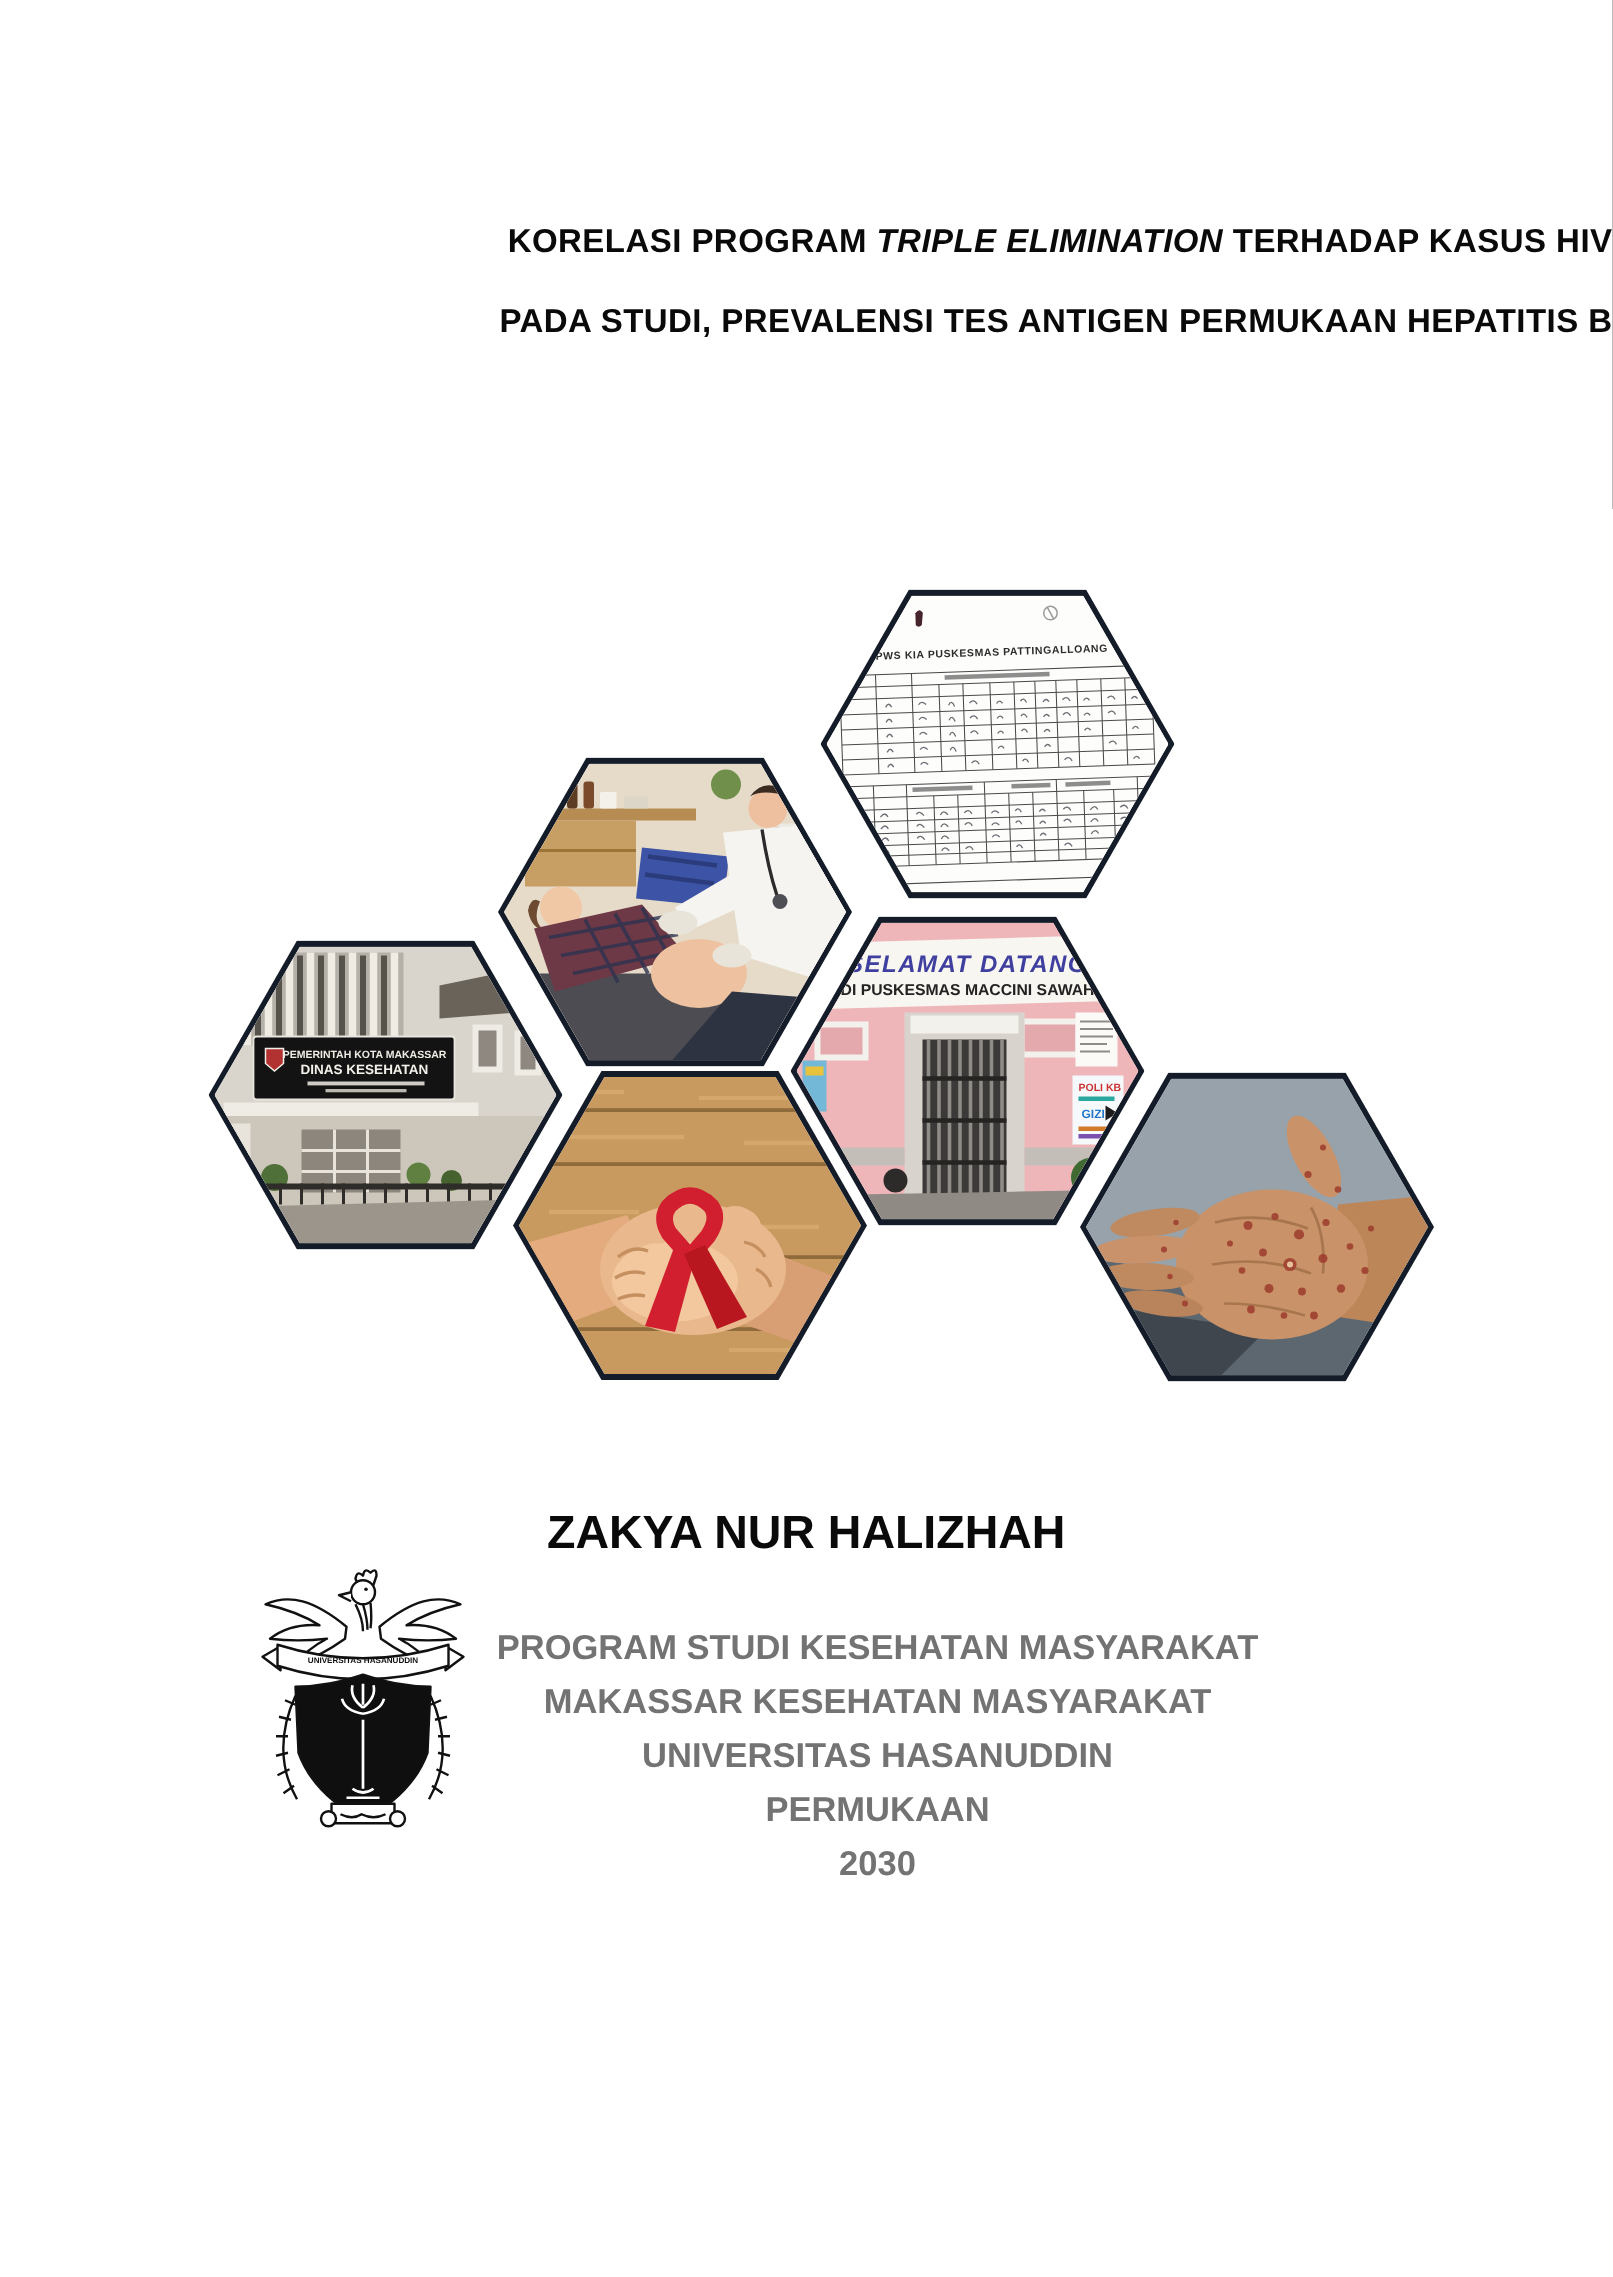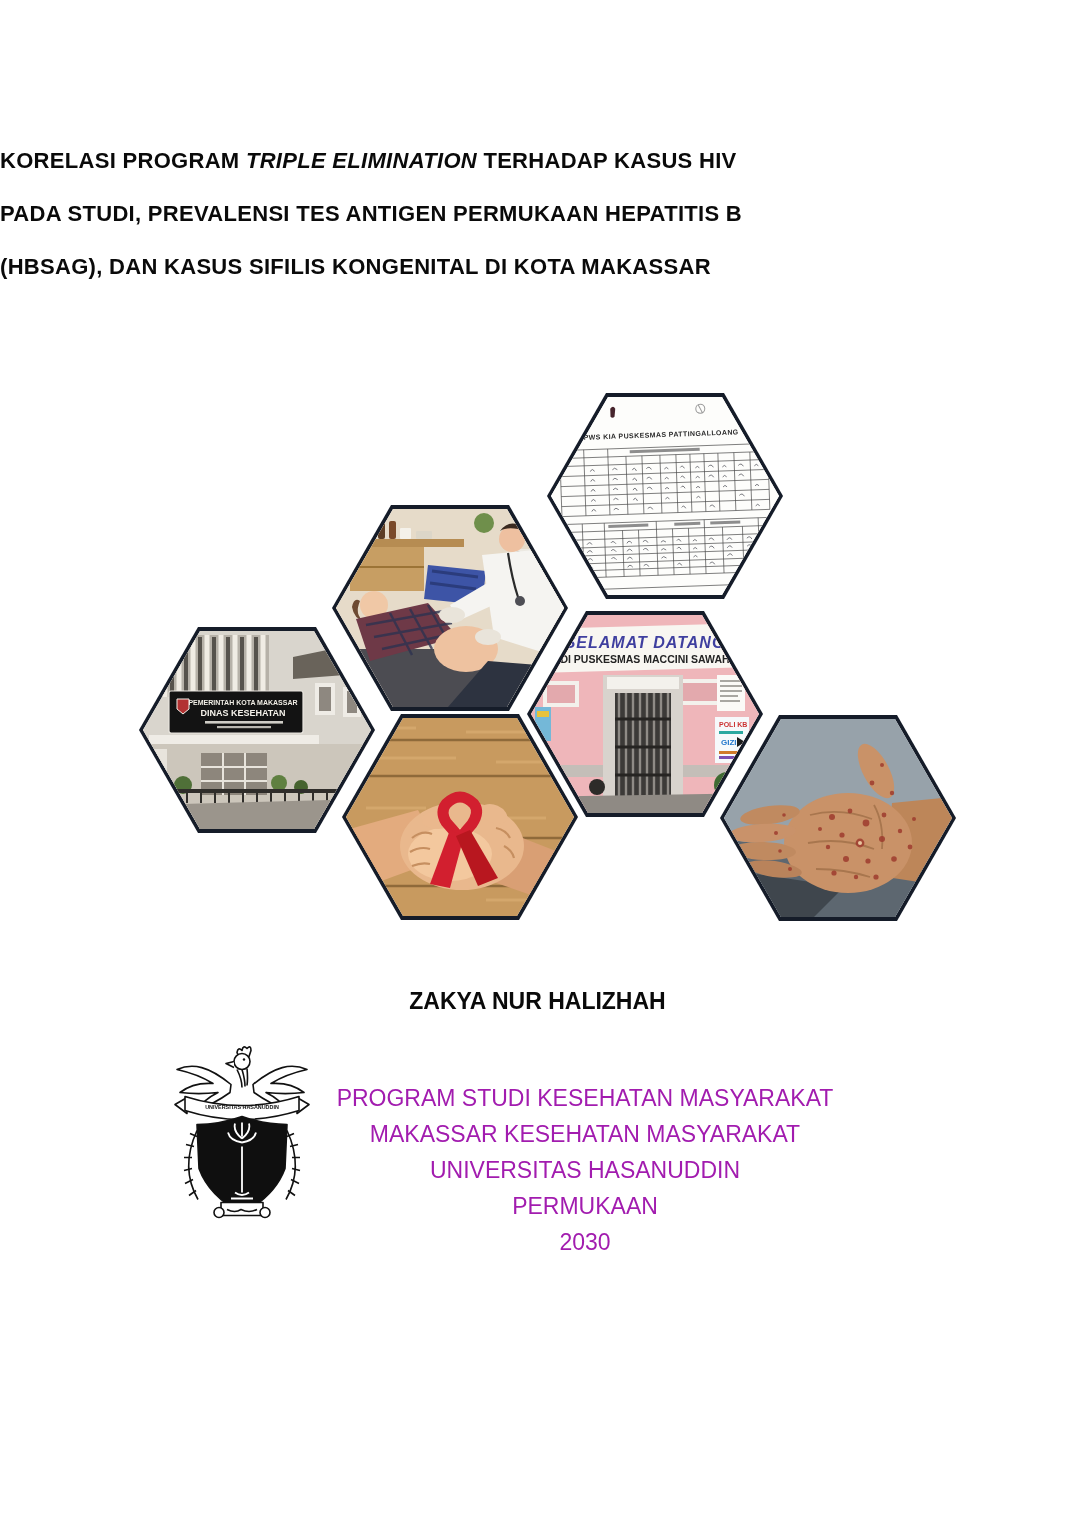--- a/index.html
+++ b/index.html
@@ -8,21 +8,21 @@
     width:1075px;height:1518px;
     background:#ffffff;
     margin:0 auto;
     font-family:"Liberation Sans", sans-serif;
     color:#0b0b0b;
     overflow:hidden;
   }
   
   .title-block{
     position:absolute;top:134px;left:0;width:1075px;
-    text-align:left;
+    text-align:right;
   }
   .t-line{
     font-size:22px;font-weight:bold;line-height:53px;
     letter-spacing:.3px;color:#0a0a0a;white-space:nowrap;
   }
   .t-italic{font-style:italic;}
   
   .collage{position:absolute;left:0;top:0;width:1075px;height:1518px;pointer-events:none;}
   .hex{
     position:absolute;width:236px;height:206px;
@@ -33,39 +33,38 @@
   .hex-inner{
     position:absolute;left:4px;top:4px;width:228px;height:198px;
     clip-path:polygon(25% 0%,75% 0%,100% 50%,75% 100%,25% 100%,0% 50%);
     background:#fff;overflow:hidden;
   }
   .hex-inner svg{display:block;width:228px;height:198px;}
   
   .author-block{
     position:absolute;top:984px;left:0;width:1075px;text-align:center;
   }
-  .author-line{font-size:23px;font-weight:bold;line-height:35px;color:#0a0a0a;}
+  .author-line{font-size:31px;font-weight:bold;line-height:35px;color:#0a0a0a;margin-top:20px;}
   
   .logo-wrap{position:absolute;left:167px;top:1041px;width:150px;height:188px;}
   .inst-block{
     position:absolute;top:1080px;left:285px;width:600px;text-align:center;
   }
-  .inst-line{font-size:23px;font-weight:normal;line-height:36px;color:#a21caf;white-space:nowrap;}
+  .inst-line{font-size:23px;font-weight:bold;line-height:36px;color:#737373;white-space:nowrap;}
   .thin{stroke:#4a4a4a;stroke-width:.7;fill:none;}
   .hand-mark{stroke:#55565e;stroke-width:.9;fill:none;opacity:.85;}
 </style>
 </head>
 <body>
 
 <div class="page">
 
   <div class="title-block">
     <div class="t-line"><span>KORELASI PROGRAM </span><span class="t-italic">TRIPLE ELIMINATION</span><span> TERHADAP KASUS HIV</span></div>
     <div class="t-line">PADA STUDI, PREVALENSI TES ANTIGEN PERMUKAAN HEPATITIS B</div>
-    <div class="t-line">(HBSAG), DAN KASUS SIFILIS KONGENITAL DI KOTA MAKASSAR</div>
   </div>
 
   <div class="collage">
 
     <div class="hex" style="left:547px;top:393px;">
       <div class="hex-inner">
         <svg viewBox="0 0 228 198" preserveAspectRatio="none">
           <rect x="0" y="0" width="228" height="198" fill="#fdfdfb"></rect>
           <g transform="rotate(-2 114 90)">
             <path d="M62,10 q3,-4 5,0 l-1,8 q-2,2 -4,0 z" fill="#46242c"></path>

